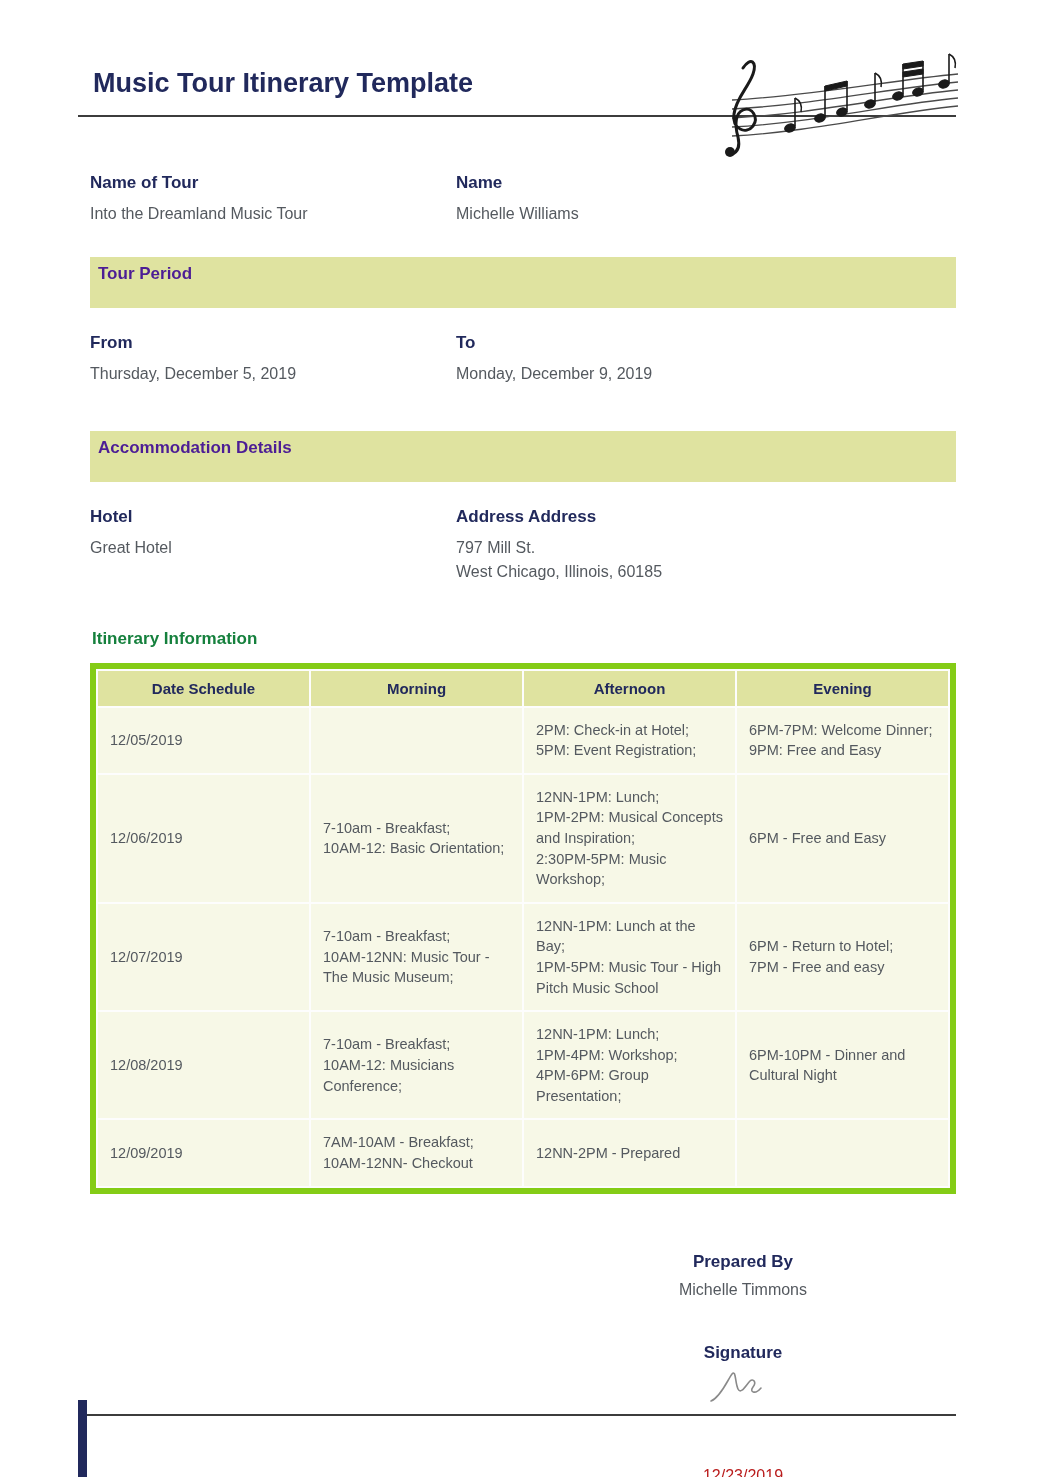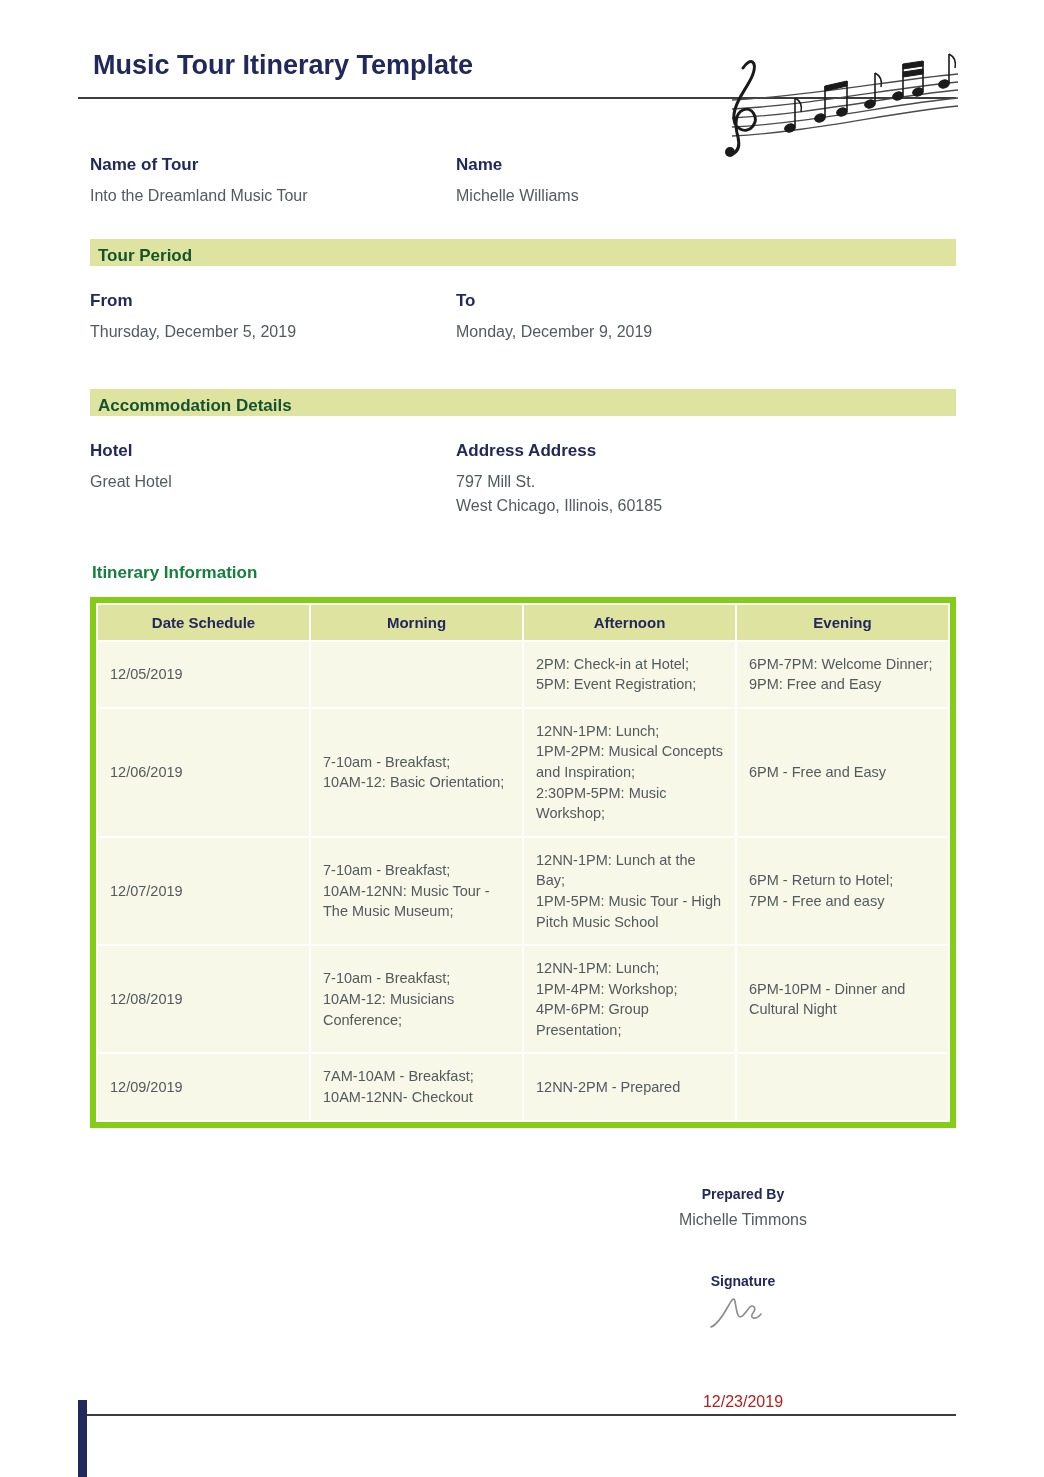--- a/index.html
+++ b/index.html
@@ -10,21 +10,21 @@
     position: relative;
     width: 1044px;
     height: 1477px;
     background: #ffffff;
     overflow: hidden;
     margin: 0 auto;
   }
   .content { padding: 0 88px 0 90px; }
 
   
-  .doc-header { position: relative; padding-top: 50px; }
+  .doc-header { position: relative; padding-top: 68px; }
   .doc-title {
     font-size: 27px;
     font-weight: 700;
     color: #21295c;
     padding-left: 3px;
   }
   .title-rule {
     margin-top: 16px;
     margin-left: -12px;
     width: calc(100% + 12px);
@@ -56,24 +56,24 @@
     white-space: pre-line;
   }
 
   .sec-name { margin-top: 56px; }
   .sec-fromto { margin-top: 25px; }
   .sec-hotel { margin-top: 25px; }
 
   
   .banner {
     background: #dfe3a0;
-    padding: 7px 8px 0 8px;
+    padding: 7px 8px 24px 8px;
     font-size: 17px;
     font-weight: 700;
-    color: #14532d;
+    color: #4c1d95;
   }
   .banner-tour { margin-top: 32px; }
   .banner-accom { margin-top: 46px; }
 
   
   .itin-heading {
     margin-top: 46px;
     font-size: 17px;
     font-weight: 700;
     color: #15803d;
@@ -109,21 +109,21 @@
     white-space: pre-line;
     word-wrap: break-word;
   }
 
   
   .prepared {
     width: 300px;
     margin: 58px 63px 0 auto;
     text-align: center;
   }
-  .prepared .field-label { font-size: 14px; }
+  .prepared .field-label { font-size: 17px; }
   .prepared .pb-value { margin-top: 9px; font-size: 16px; color: #54595f; }
   .prepared .sig-label { margin-top: 44px; }
   .sig-svg { margin-top: 4px; width: 80px; height: 44px; }
   .prepared .pb-date { margin-top: 52px; font-size: 16px; color: #b91c1c; }
 
   
   .bottom-rule {
     position: absolute;
     left: 78px;
     right: 88px;

